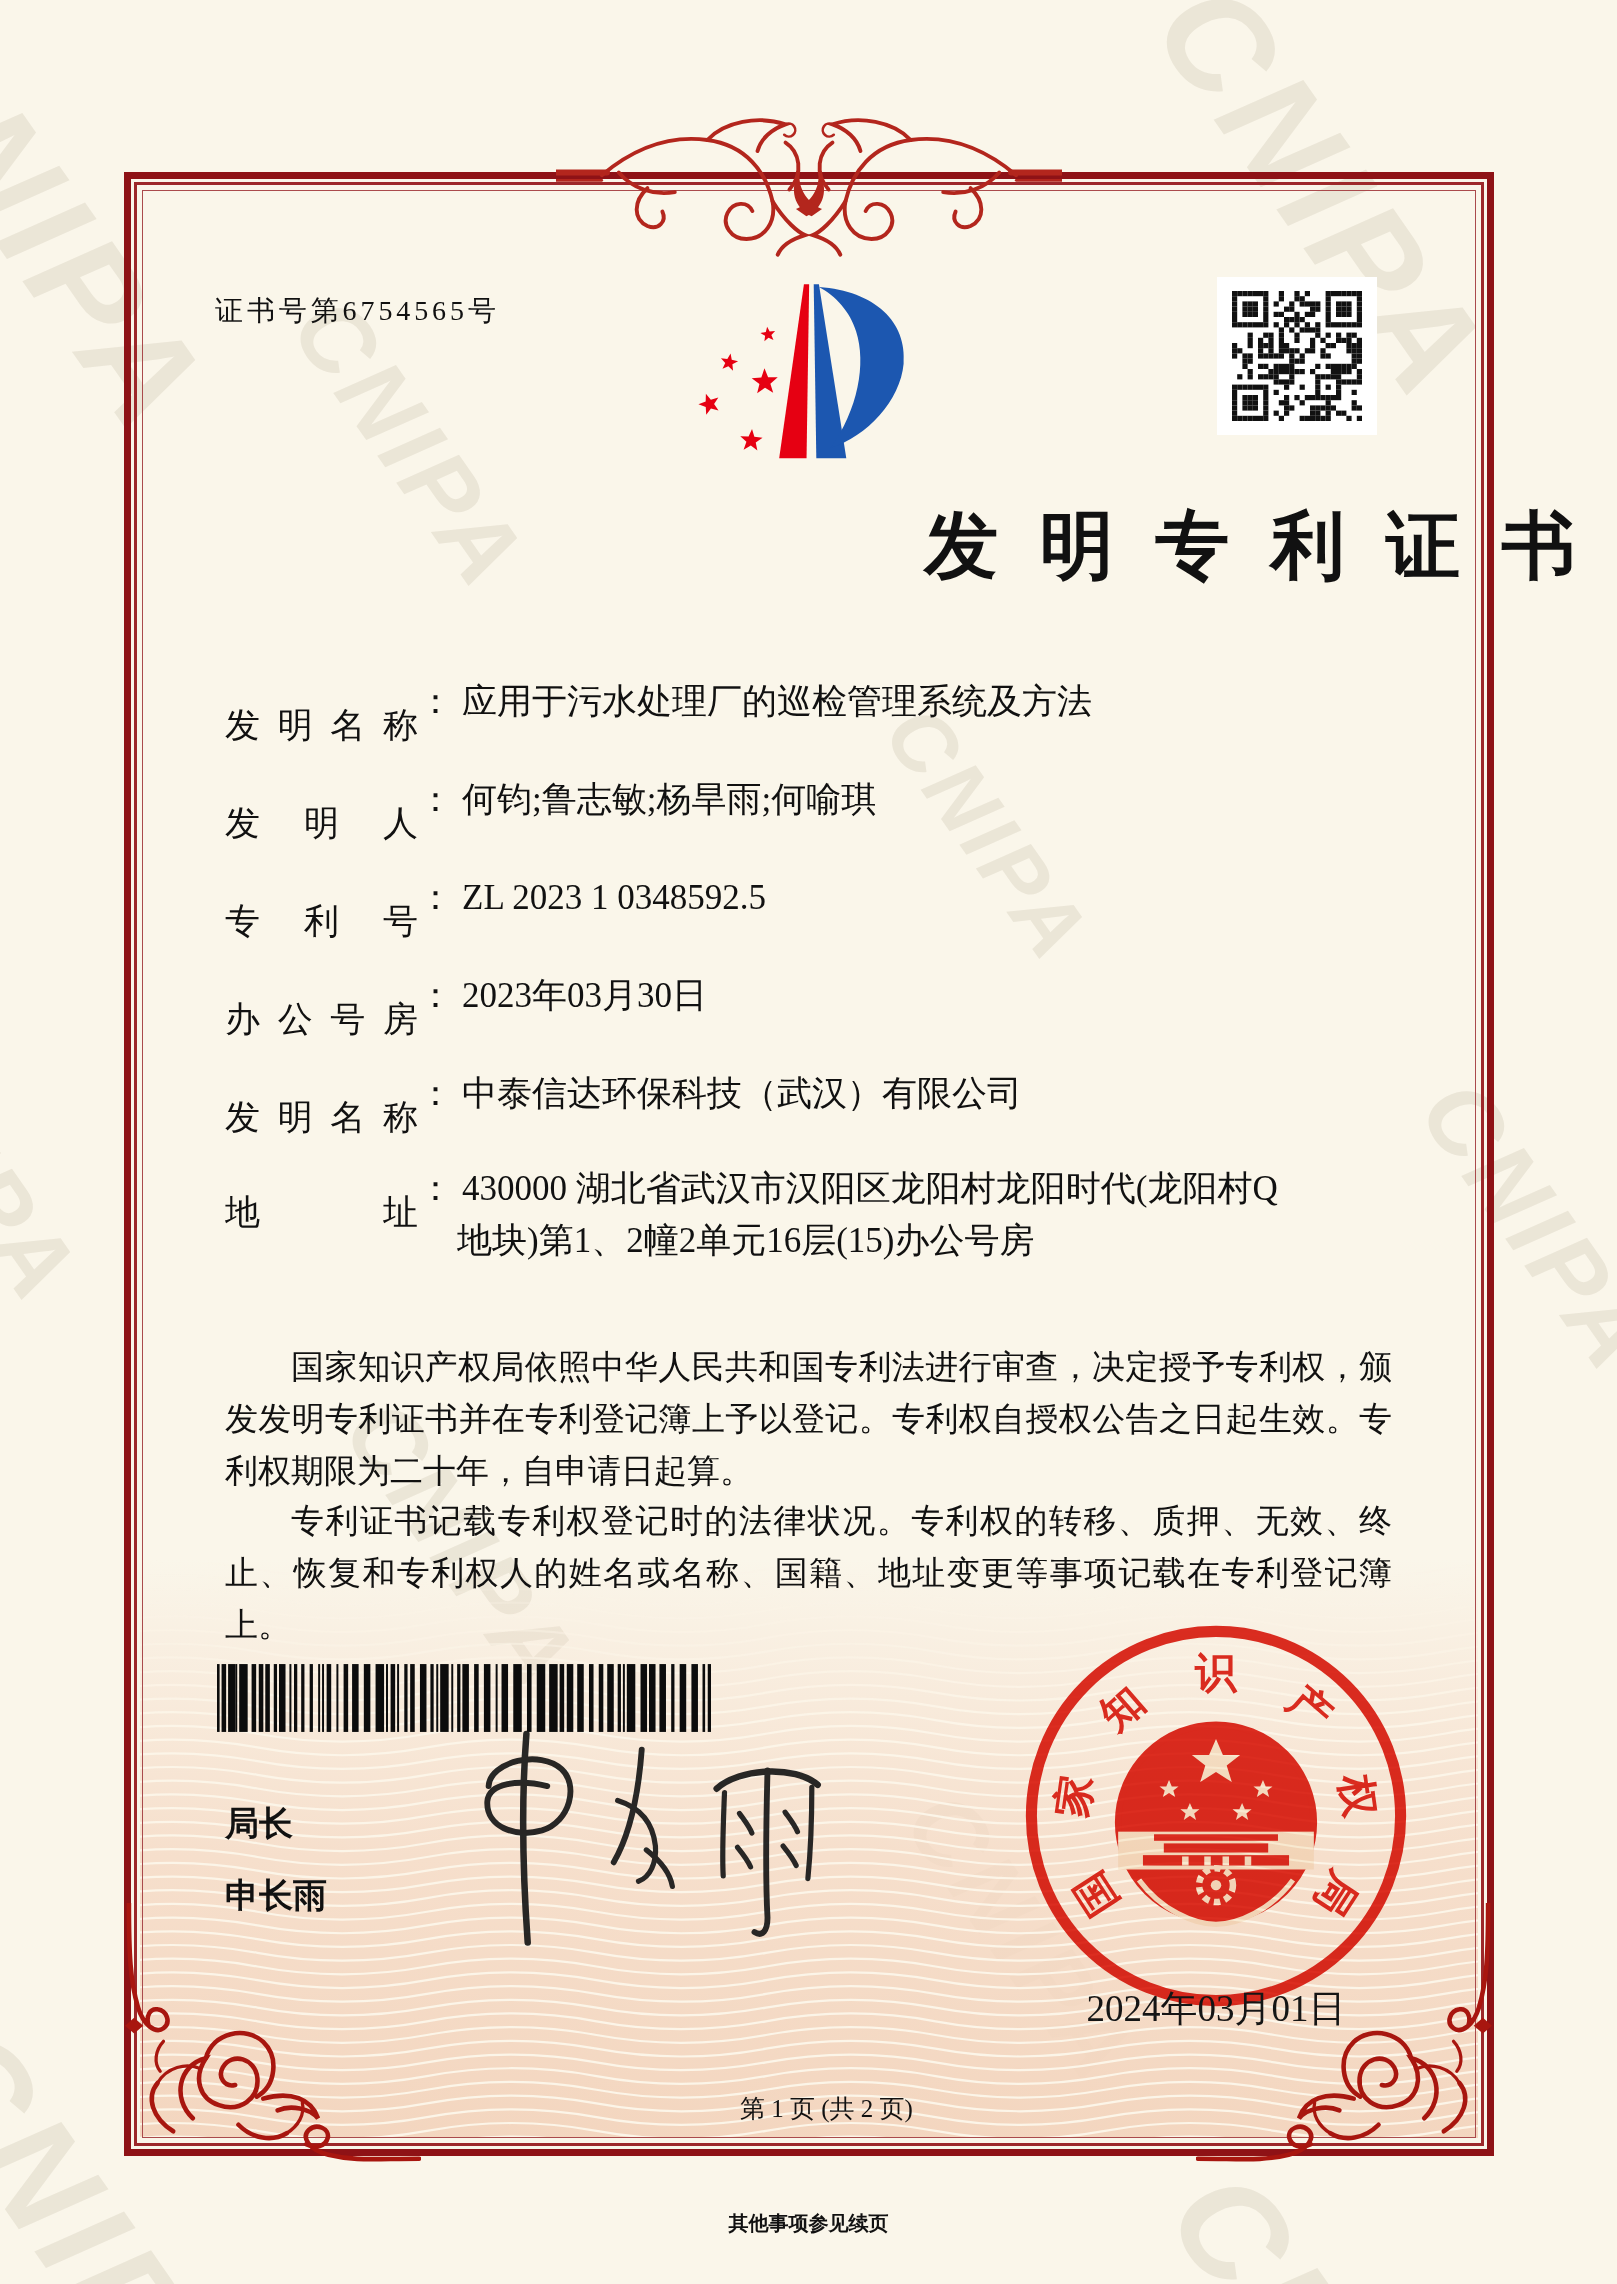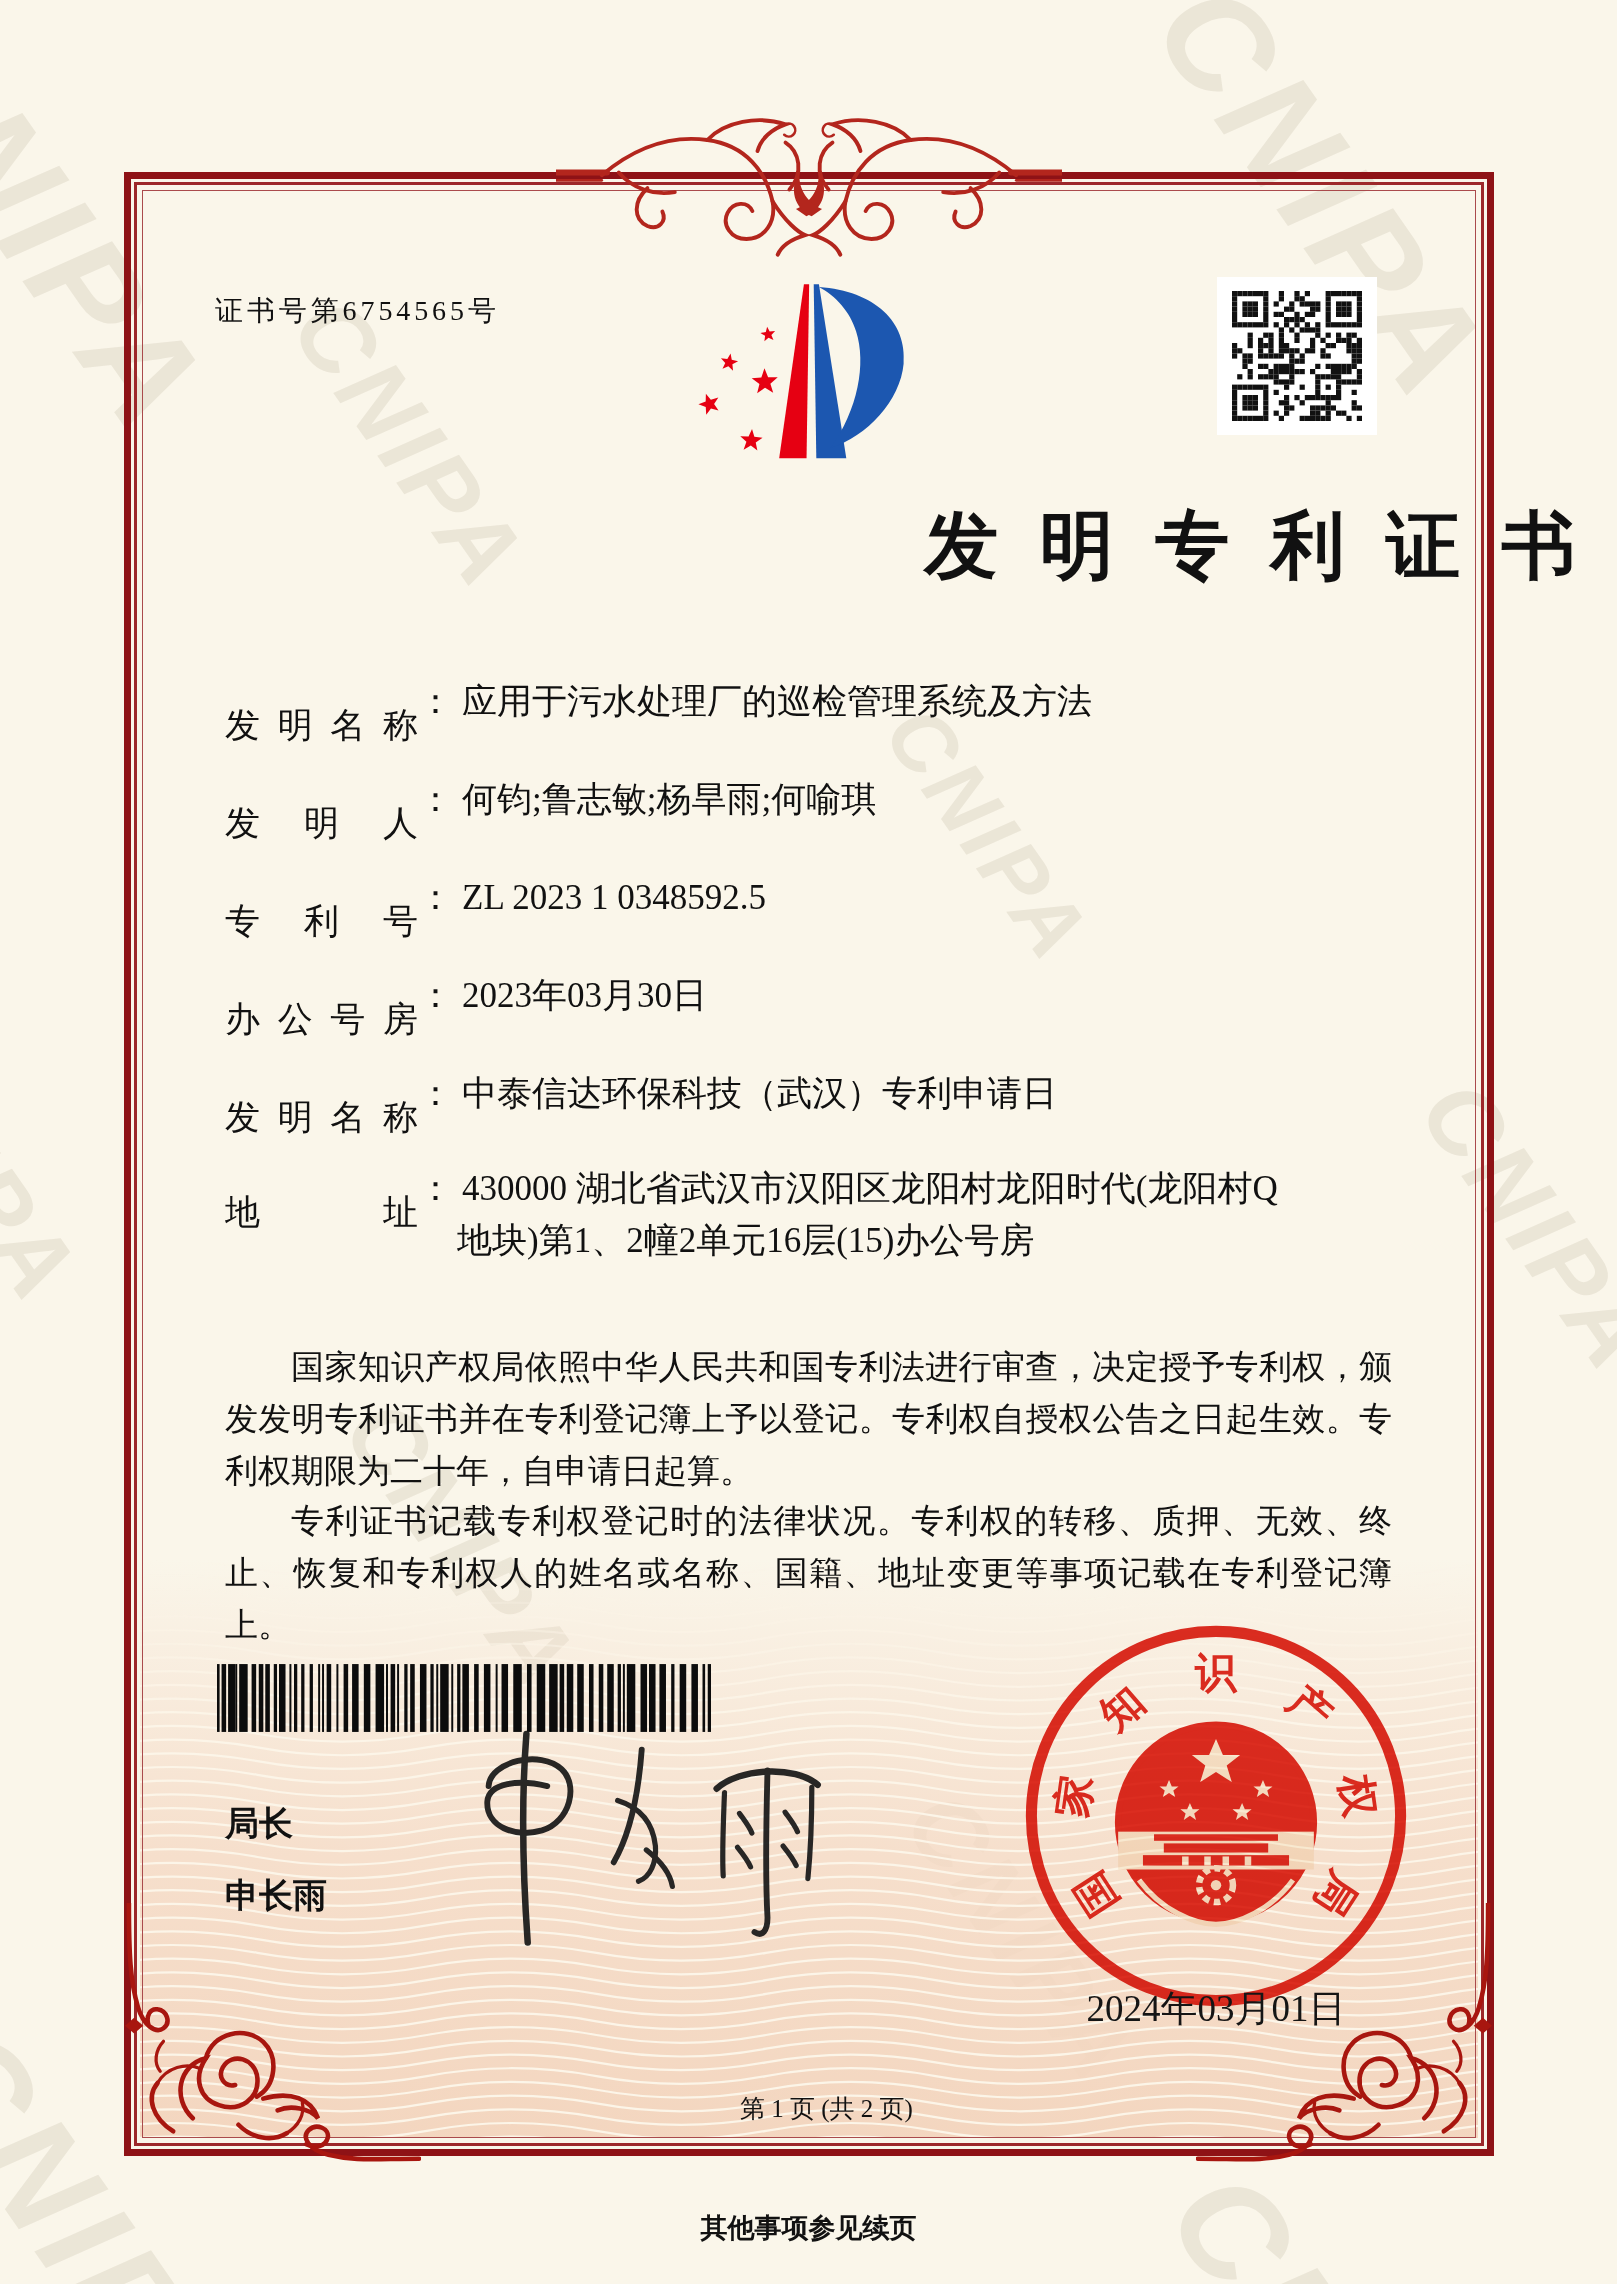--- a/index.html
+++ b/index.html
@@ -54,21 +54,21 @@
   .barcode{position:absolute;left:217px;top:1664px;z-index:5;}
   .director{position:absolute;left:225px;font-size:34px;font-weight:bold;z-index:5;
             font-family:"Liberation Sans","DejaVu Sans",sans-serif;}
   .d1{top:1801px;}
   .d2{top:1873px;}
   .signature{position:absolute;left:443px;top:1722px;z-index:6;}
   .seal{position:absolute;left:1019px;top:1619px;z-index:6;mix-blend-mode:multiply;opacity:.95;}
   .seal-date{position:absolute;left:1019px;top:1984px;width:394px;text-align:center;
              font-size:37px;color:#151515;z-index:7;}
   .page-info{position:absolute;left:0;right:0;top:2092px;text-align:center;font-size:25px;z-index:5;margin-left:36px;}
-  .cont-note{position:absolute;left:0;right:0;top:2210px;text-align:center;font-size:27px;
+  .cont-note{position:absolute;left:0;right:0;top:2210px;text-align:center;font-size:20px;
              font-weight:600;z-index:5;}
 </style>
 </head>
 <body>
 
 <div class="page">
 
   <div class="wm wm1">CNIPA</div>
   <div class="wm wm2">CNIPA</div>
   <div class="wm wm3">CNIPA</div>
@@ -503,21 +503,21 @@
   <div class="frow" style="top:776px">
     <span class="flabel">发明人</span><span>：</span><span class="fvalue">何钧;鲁志敏;杨旱雨;何喻琪</span>
   </div>
   <div class="frow" style="top:874px">
     <span class="flabel">专利号</span><span>：</span><span class="fvalue">ZL 2023 1 0348592.5</span>
   </div>
   <div class="frow" style="top:972px">
     <span class="flabel">办公号房</span><span>：</span><span class="fvalue">2023年03月30日</span>
   </div>
   <div class="frow" style="top:1070px">
-    <span class="flabel">发明名称</span><span>：</span><span class="fvalue">中泰信达环保科技（武汉）专利申请日</span>
+    <span class="flabel">发明名称</span><span>：</span><span class="fvalue">中泰信达环保科技（武汉）有限公司</span>
   </div>
   <div class="frow" style="top:1165px">
     <span class="flabel">地址</span><span>：</span><span class="fvalue">430000 湖北省武汉市汉阳区龙阳村龙阳时代(龙阳村Q</span>
   </div>
   <div class="addr2">地块)第1、2幢2单元16层(15)办公号房</div>
 
   <div class="para p1">国家知识产权局依照中华人民共和国专利法进行审查，决定授予专利权，颁发发明专利证书并在专利登记簿上予以登记。专利权自授权公告之日起生效。专利权期限为二十年，自申请日起算。</div>
   <div class="para p2">专利证书记载专利权登记时的法律状况。专利权的转移、质押、无效、终止、恢复和专利权人的姓名或名称、国籍、地址变更等事项记载在专利登记簿上。</div>
 
   <svg class="barcode" id="barcode-svg" width="494" height="68" viewBox="0 0 757 104">

